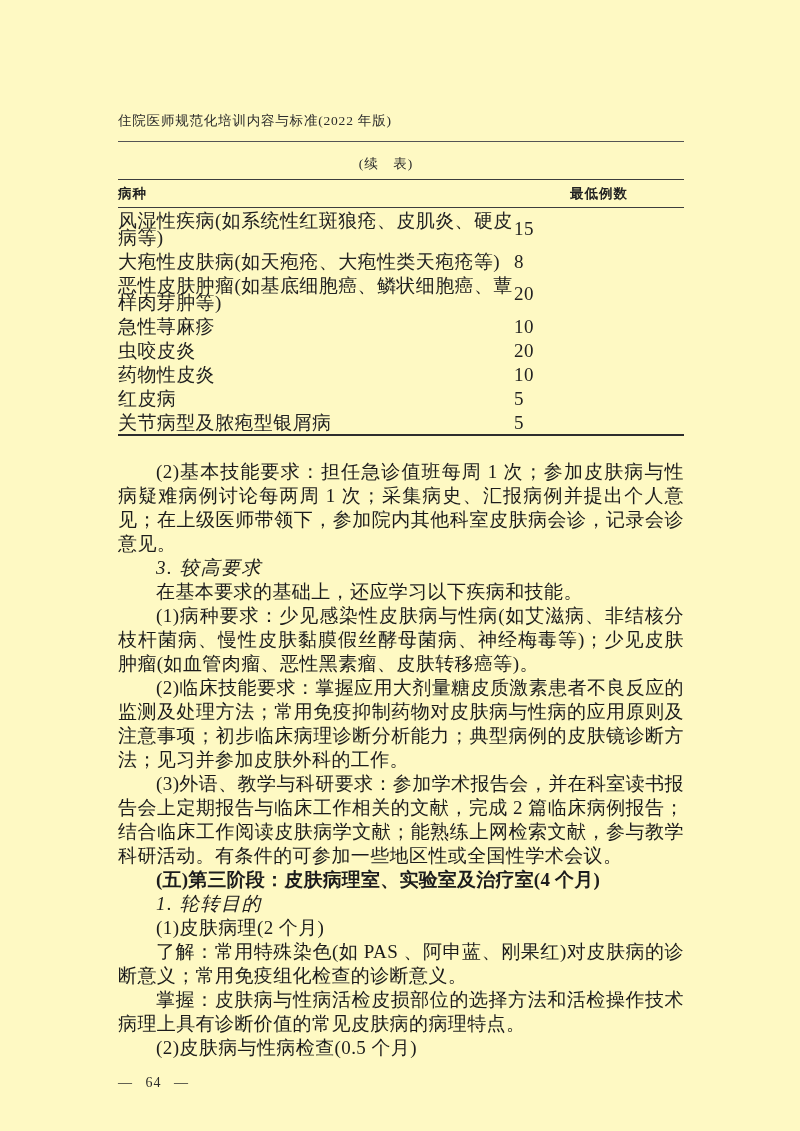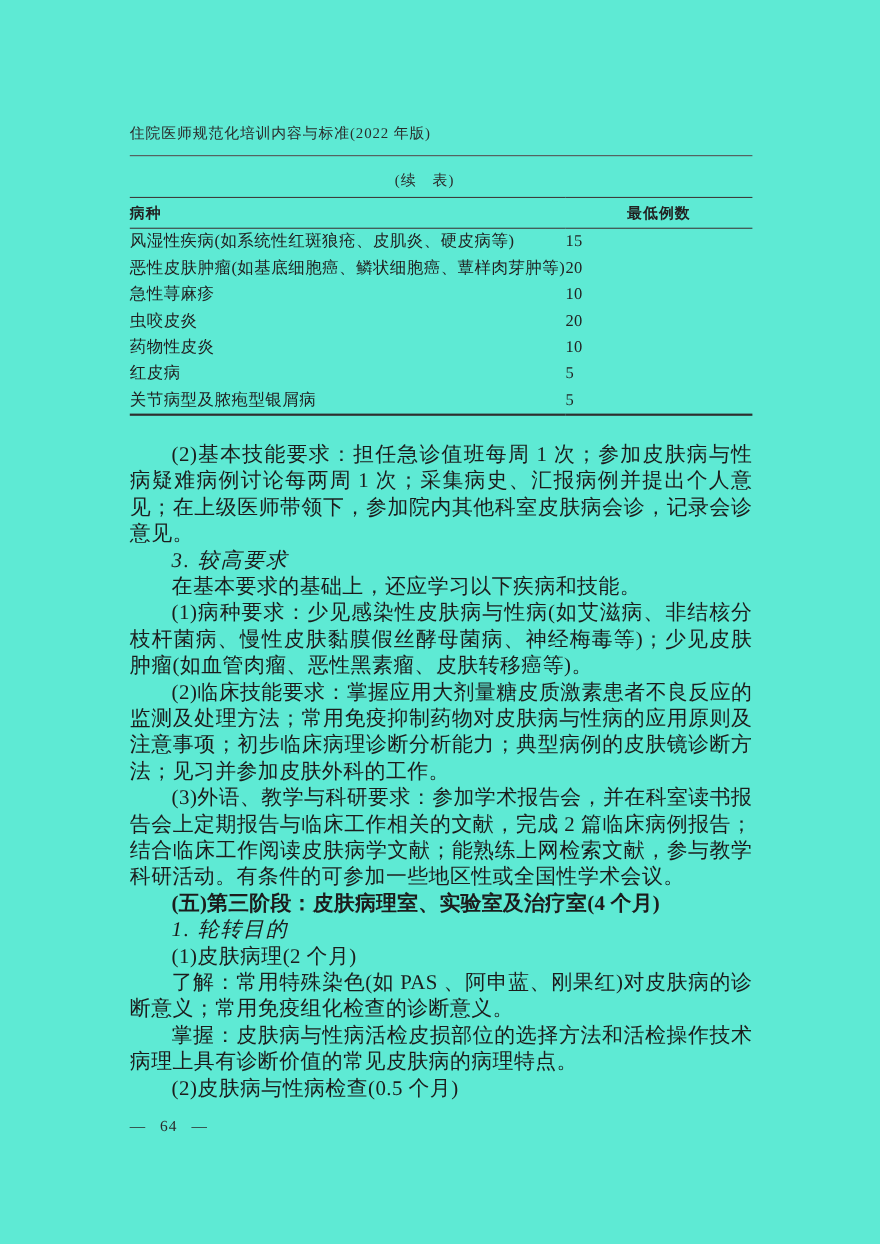--- a/index.html
+++ b/index.html
@@ -5,21 +5,21 @@
   * { box-sizing: border-box; }
   html, body { margin: 0; padding: 0; }
   body {
     background: #ffffff;
     font-family: "Liberation Serif", "DejaVu Serif", serif;
   }
   .page {
     position: relative;
     width: 800px;
     height: 1131px;
-    background: #5eead4;
+    background: #fef9c3;
     color: #1f1f1f;
     overflow: hidden;
   }
   .content {
     position: absolute;
     left: 118px;
     top: 112px;
     width: 566px;
   }
   .running-head {
@@ -49,21 +49,21 @@
     font-size: 13.5px;
     font-weight: bold;
     line-height: 17px;
     padding: 5px 0;
     border-bottom: 1px solid #3d3d3d;
     letter-spacing: 1px;
   }
   th.col-disease { text-align: left; padding-left: 14px; margin-top: 39px; }
   th.col-cases  { padding-right: 64px; width: 170px; letter-spacing: 0.5px; }
   table.min-cases td {
-    font-size: 15px;
+    font-size: 19px;
     line-height: 17px;
     padding: 3.5px 0;
     letter-spacing: 0.4px;
   }
   td.cases { text-align: left; padding-right: 80px; }
   .body-text { margin-top: 24px; }
   .body-text p {
     margin: 0;
     font-size: 19px;
     line-height: 24px;
@@ -105,20 +105,24 @@
           <th class="col-cases">最低例数</th>
         </tr>
       </thead>
       <tbody>
 
           <tr>
             <td class="disease">风湿性疾病(如系统性红斑狼疮、皮肌炎、硬皮病等)</td>
             <td class="cases">15</td>
           </tr>
 
+          <tr>
+            <td class="disease">大疱性皮肤病(如天疱疮、大疱性类天疱疮等)</td>
+            <td class="cases">8</td>
+          </tr>
 
           <tr>
             <td class="disease">恶性皮肤肿瘤(如基底细胞癌、鳞状细胞癌、蕈样肉芽肿等)</td>
             <td class="cases">20</td>
           </tr>
 
           <tr>
             <td class="disease">急性荨麻疹</td>
             <td class="cases">10</td>
           </tr>

